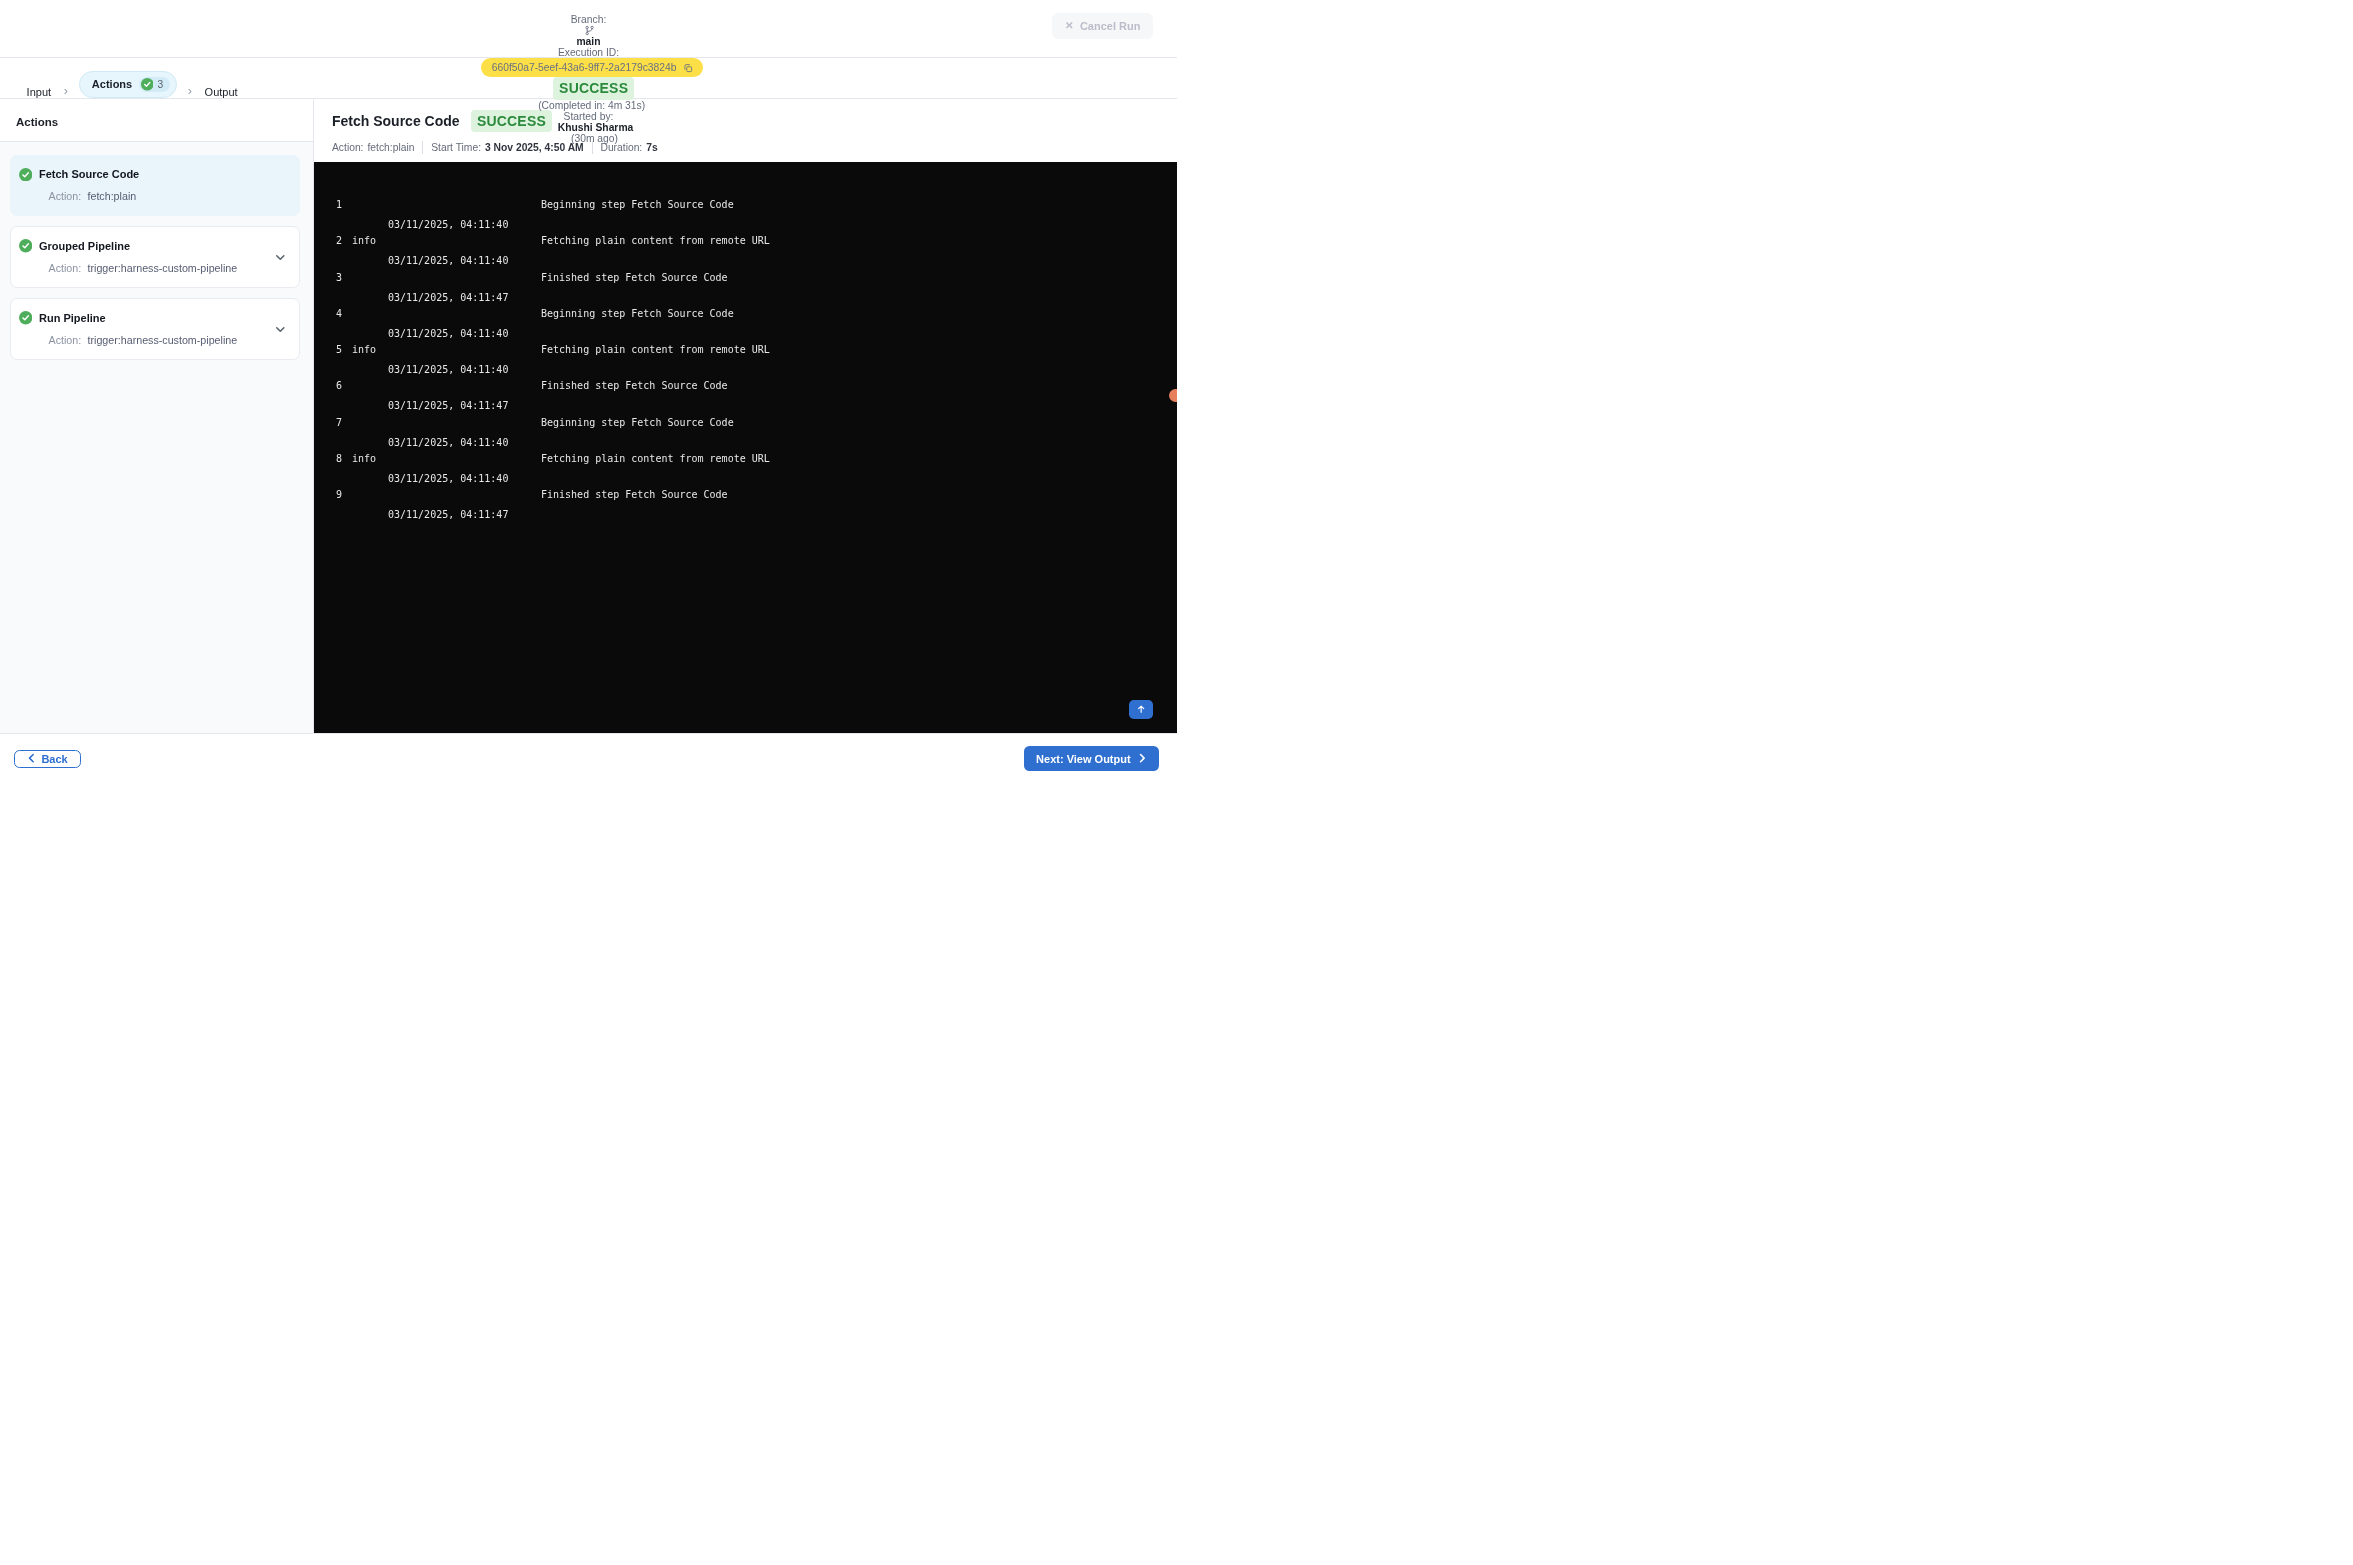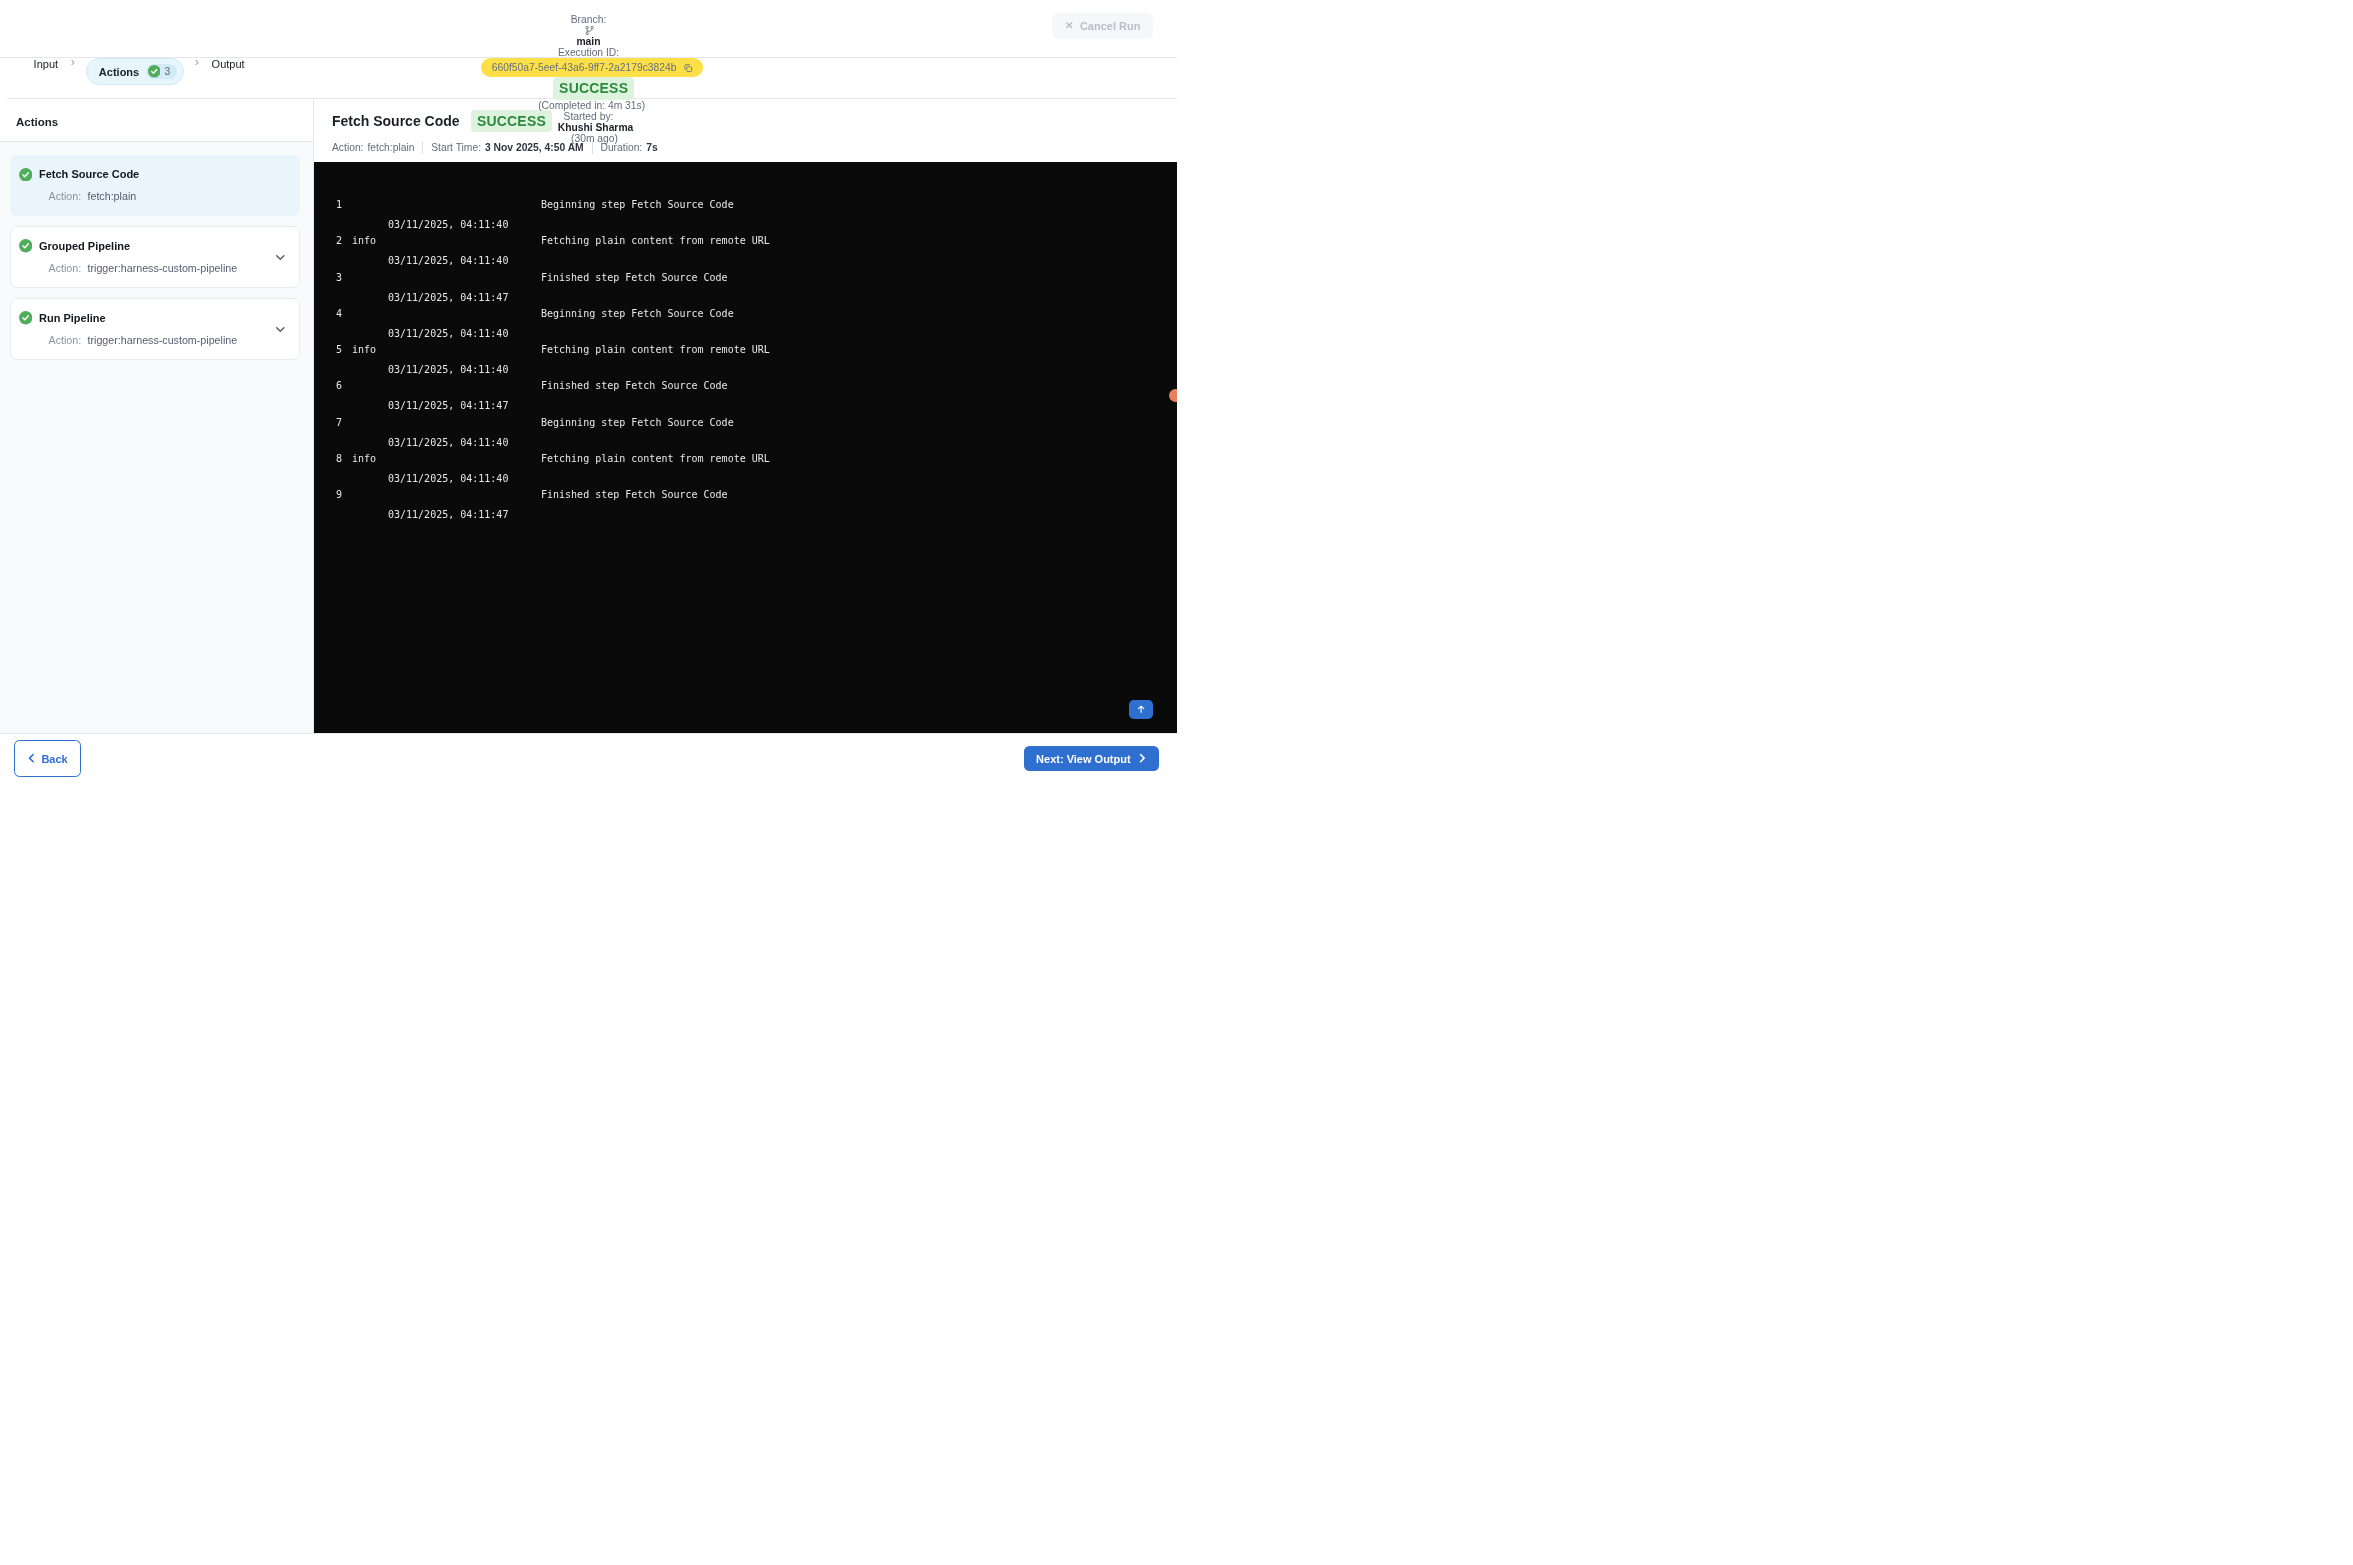--- a/index.html
+++ b/index.html
@@ -23,22 +23,22 @@
   .badge-success { display:inline-block; background:var(--success-bg); color:var(--success-text);
     font-size:14px; font-weight:700; letter-spacing:0.2px; border-radius:4px; padding:3.2px 6.3px;
     margin-left:10.3px; white-space:nowrap; }
   .completed { margin-left:6.3px; }
   .cancel-btn { position:absolute; top:13.4px; right:24px; display:inline-flex; align-items:center; gap:6.3px;
     background:var(--disabled-bg); color:var(--disabled-text); border:none; border-radius:6.3px;
     height:26px; padding:0 12.6px; font-size:11px; font-weight:600; font-family:inherit; cursor:not-allowed; }
   .x-icon { font-size:10.3px; line-height:1; }
 
   
-  .tabbar { height:41px; flex:0 0 41px; display:flex; align-items:flex-start; gap:11px;
-    padding:0 25px; border-bottom:0.8px solid var(--border); background:#fff;margin-left:7px; }
+  .tabbar { height:41px; flex:0 0 41px; display:flex; align-items:flex-end; gap:11px;
+    padding:0 25px; border-bottom:0.8px solid var(--border); background:#fff; }
   .tab { font-size:11px; color:var(--text-dark); font-weight:500; cursor:pointer; padding:0 1.6px; }
   .tab-sep { color:#9aa2b1; font-size:12.6px; line-height:1; margin-top:-1.6px; user-select:none; }
   .tab-active { display:flex; align-items:center; gap:6.3px; background:var(--tab-pill-bg);
     border:0.8px solid var(--tab-pill-border); border-radius:14.2px; padding:4.7px 6.3px 4.7px 12px; font-weight:600; }
   .count-pill { display:inline-flex; align-items:center; gap:4px; background:var(--count-pill-bg);
     border-radius:9.5px; padding:1.6px 6.3px 1.6px 2.4px; color:#5c6470; font-size:10.3px; font-weight:500; }
 
   
   .content { flex:1 1 auto; display:flex; min-height:0; }
   .sidebar { width:314px; flex:0 0 314px; border-right:0.8px solid var(--border);
@@ -78,21 +78,21 @@
   .ln-msg { flex:1; }
   .scroll-top { position:absolute; right:24px; bottom:14.2px; width:24px; height:19px;
     background:var(--accent-blue); color:#fff; border:none; border-radius:4.7px; cursor:pointer;
     display:flex; align-items:center; justify-content:center; }
   .orange-dot { position:absolute; top:227px; right:-5.5px; width:13.4px; height:13.4px;
     border-radius:50%; background:var(--orange-dot); }
 
   
   .footbar { height:50px; flex:0 0 50px; background:#fff; border-top:0.8px solid var(--border);
     display:flex; align-items:center; justify-content:space-between; padding:0 18px 0 14.2px; }
-  .back-btn { display:inline-flex; align-items:center; gap:5.5px; height:37px; padding:0 12px;
+  .back-btn { display:inline-flex; align-items:center; gap:5.5px; height:18px; padding:0 12px;
     background:#fff; border:1.2px solid var(--accent-blue); color:var(--accent-blue); border-radius:5.5px;
     font-size:11px; font-weight:700; font-family:inherit; cursor:pointer; }
   .next-btn { display:inline-flex; align-items:center; gap:7.1px; height:24.5px; padding:0 12.6px;
     background:var(--accent-blue); border:none; color:#fff; border-radius:5.5px;
     font-size:11px; font-weight:700; font-family:inherit; cursor:pointer; }
   svg { display:block; }
 </style>
 </head>
 <body>
 

